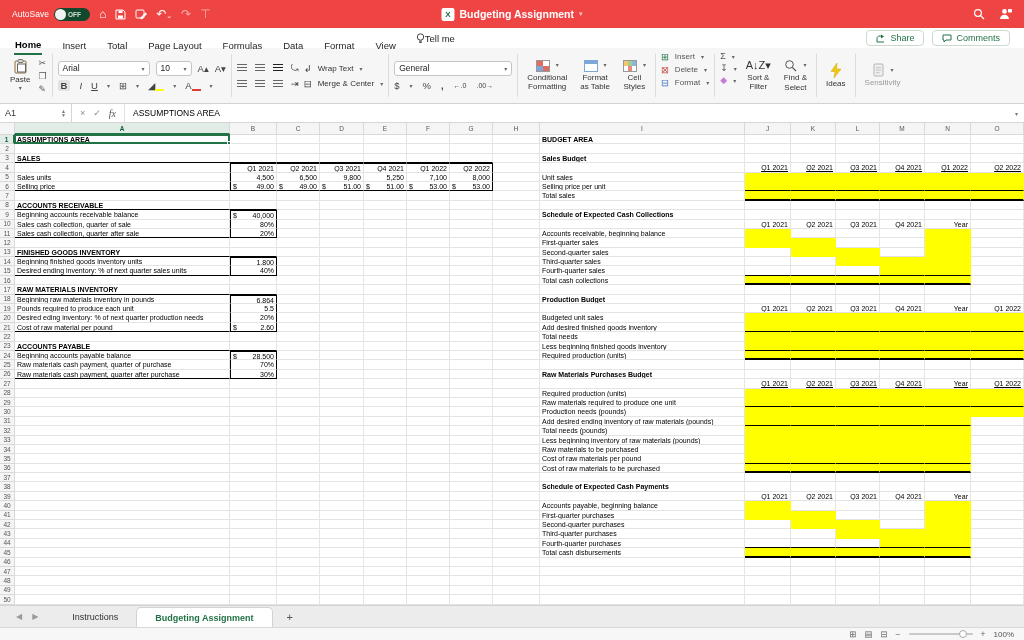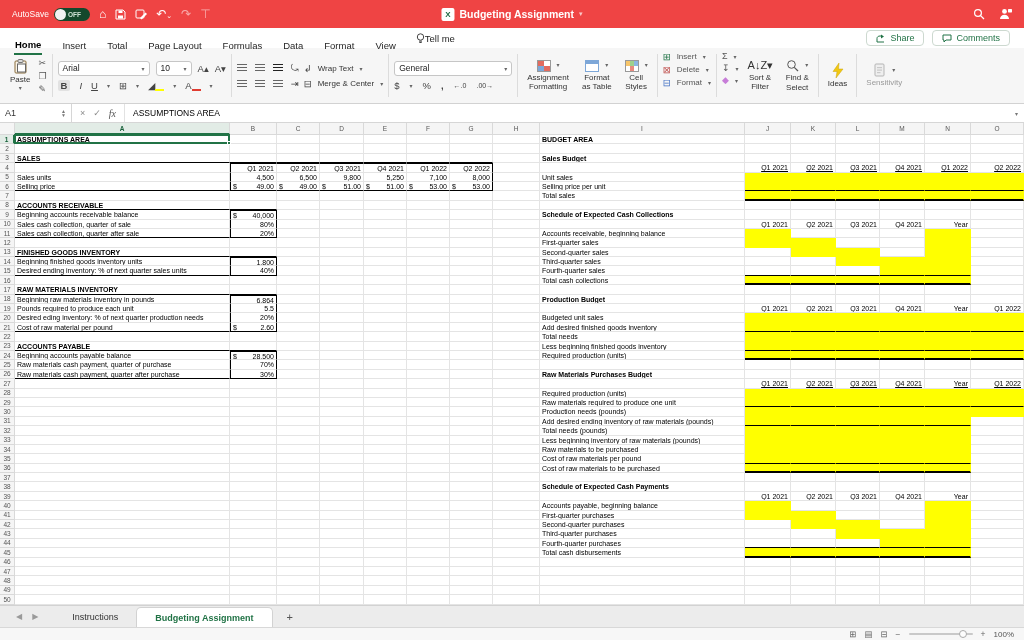--- a/index.html
+++ b/index.html
@@ -305,21 +305,21 @@
   <div class="bigbtn">
     <span class="row-h">
         <span class="cfmt-ic">
           <span></span>
           <span></span>
           <span></span>
           <span></span>
         </span>
         <span class="caret">▾</span>
       </span>
-    <span><span>Assignment</span><br><span>Formatting</span></span>
+    <span><span>Conditional</span><br><span>Formatting</span></span>
   </div>
   <div class="bigbtn">
     <span class="row-h">
         <span class="tbl-ic"></span>
         <span class="caret">▾</span>
       </span>
     <span><span>Format</span><br><span>as Table</span></span>
   </div>
   <div class="bigbtn">
     <span class="row-h">

